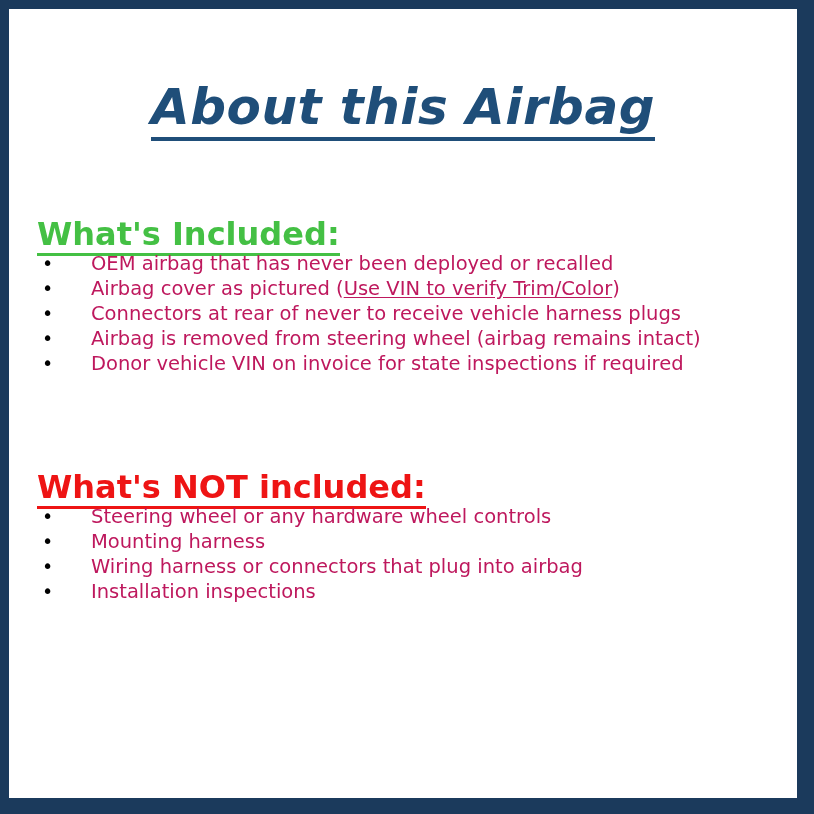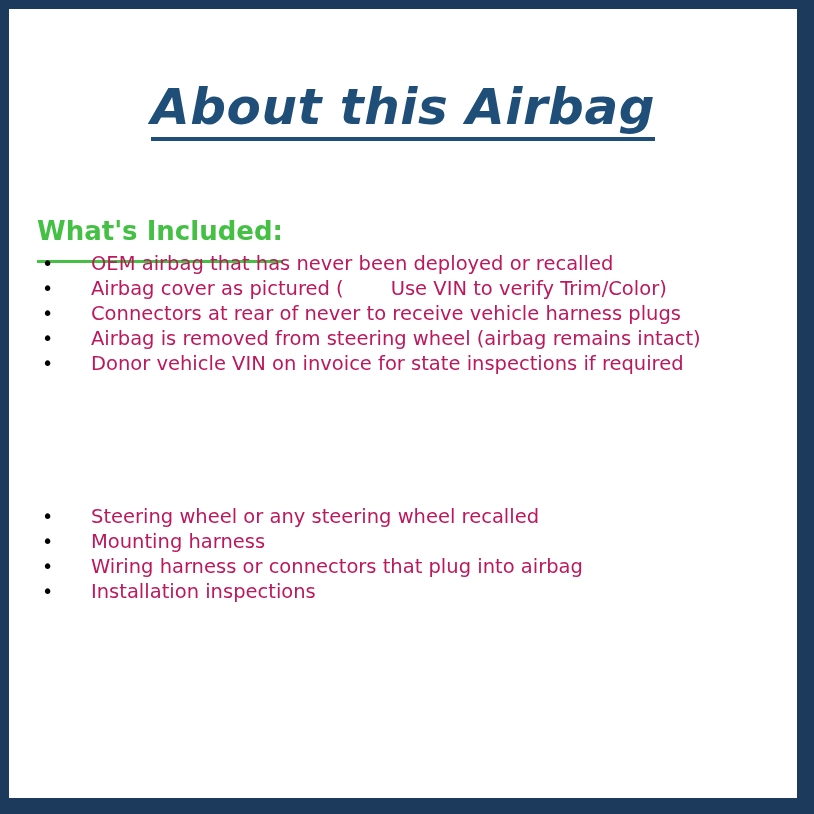--- a/index.html
+++ b/index.html
@@ -53,25 +53,25 @@
     line-height: 1.05;
     border-bottom: 4px solid #1f4e79;
     padding-bottom: 3px;
     white-space: nowrap;
   }
 
   
   .section-heading {
     position: absolute;
     font-family: "DejaVu Sans", sans-serif;
-    font-size: 26px;
+    font-size: 32px;
     font-weight: bold;
     line-height: 1.1;
     white-space: nowrap;
-    padding-bottom: 14px;
+    padding-bottom: 1px;
   }
   .section-heading.included {
     left: 28px;
     top: 208px;
     color: #44c044;
     border-bottom: 3px solid #44c044;
   }
   .section-heading.not-included {
     left: 28px;
     top: 461px;
@@ -110,22 +110,22 @@
     position: absolute;
     left: 82px;
     top: 0;
     font-family: "DejaVu Sans", sans-serif;
     font-size: 19.5px;
     line-height: 25px;
     color: #be185d;
     white-space: nowrap;
   }
   .bullet-text .u {
+    text-decoration: underline;
     text-underline-offset: 2px;
-    margin-left: 47px;
   }
 </style>
 </head>
 <body>
 
 <div id="page" style="border-color: rgb(27, 58, 92); background: rgb(255, 255, 255);">
   <div id="canvas">
 
     <div class="title-wrap">
       <span class="title" style="color: rgb(31, 78, 121); border-bottom-color: rgb(31, 78, 121);">About this Airbag</span>
@@ -149,25 +149,26 @@
         <li class="bullet-row">
           <span class="bullet-mark">•</span>
           <span class="bullet-text">Airbag is removed from steering wheel (airbag remains intact)</span>
         </li>
         <li class="bullet-row">
           <span class="bullet-mark">•</span>
           <span class="bullet-text">Donor vehicle VIN on invoice for state inspections if required</span>
         </li>
       </ul>
 
+    <div class="section-heading not-included" style="color: rgb(238, 20, 20); border-bottom-color: rgb(238, 20, 20);">What's NOT included:</div>
 
     <ul class="bullet-list not-included-list">
         <li class="bullet-row">
           <span class="bullet-mark">•</span>
-          <span class="bullet-text">Steering wheel or any steering wheel recalled</span>
+          <span class="bullet-text">Steering wheel or any hardware wheel controls</span>
         </li>
         <li class="bullet-row">
           <span class="bullet-mark">•</span>
           <span class="bullet-text">Mounting harness</span>
         </li>
         <li class="bullet-row">
           <span class="bullet-mark">•</span>
           <span class="bullet-text">Wiring harness or connectors that plug into airbag</span>
         </li>
         <li class="bullet-row">

